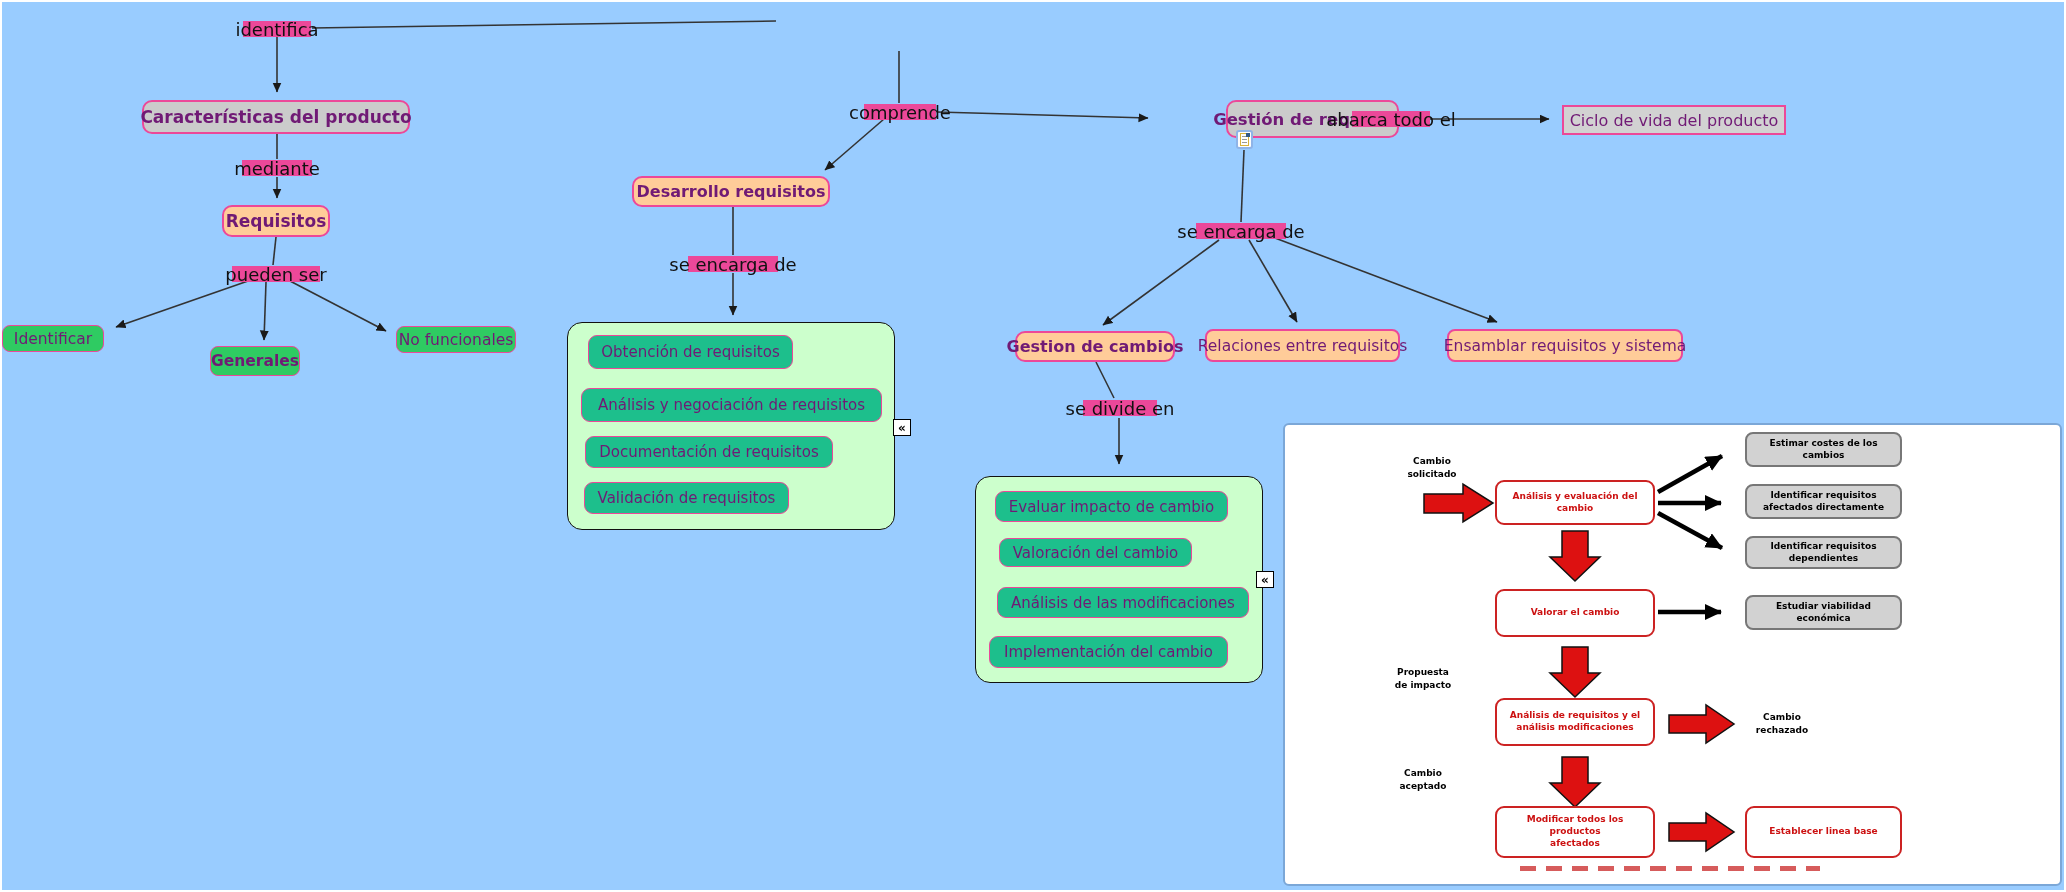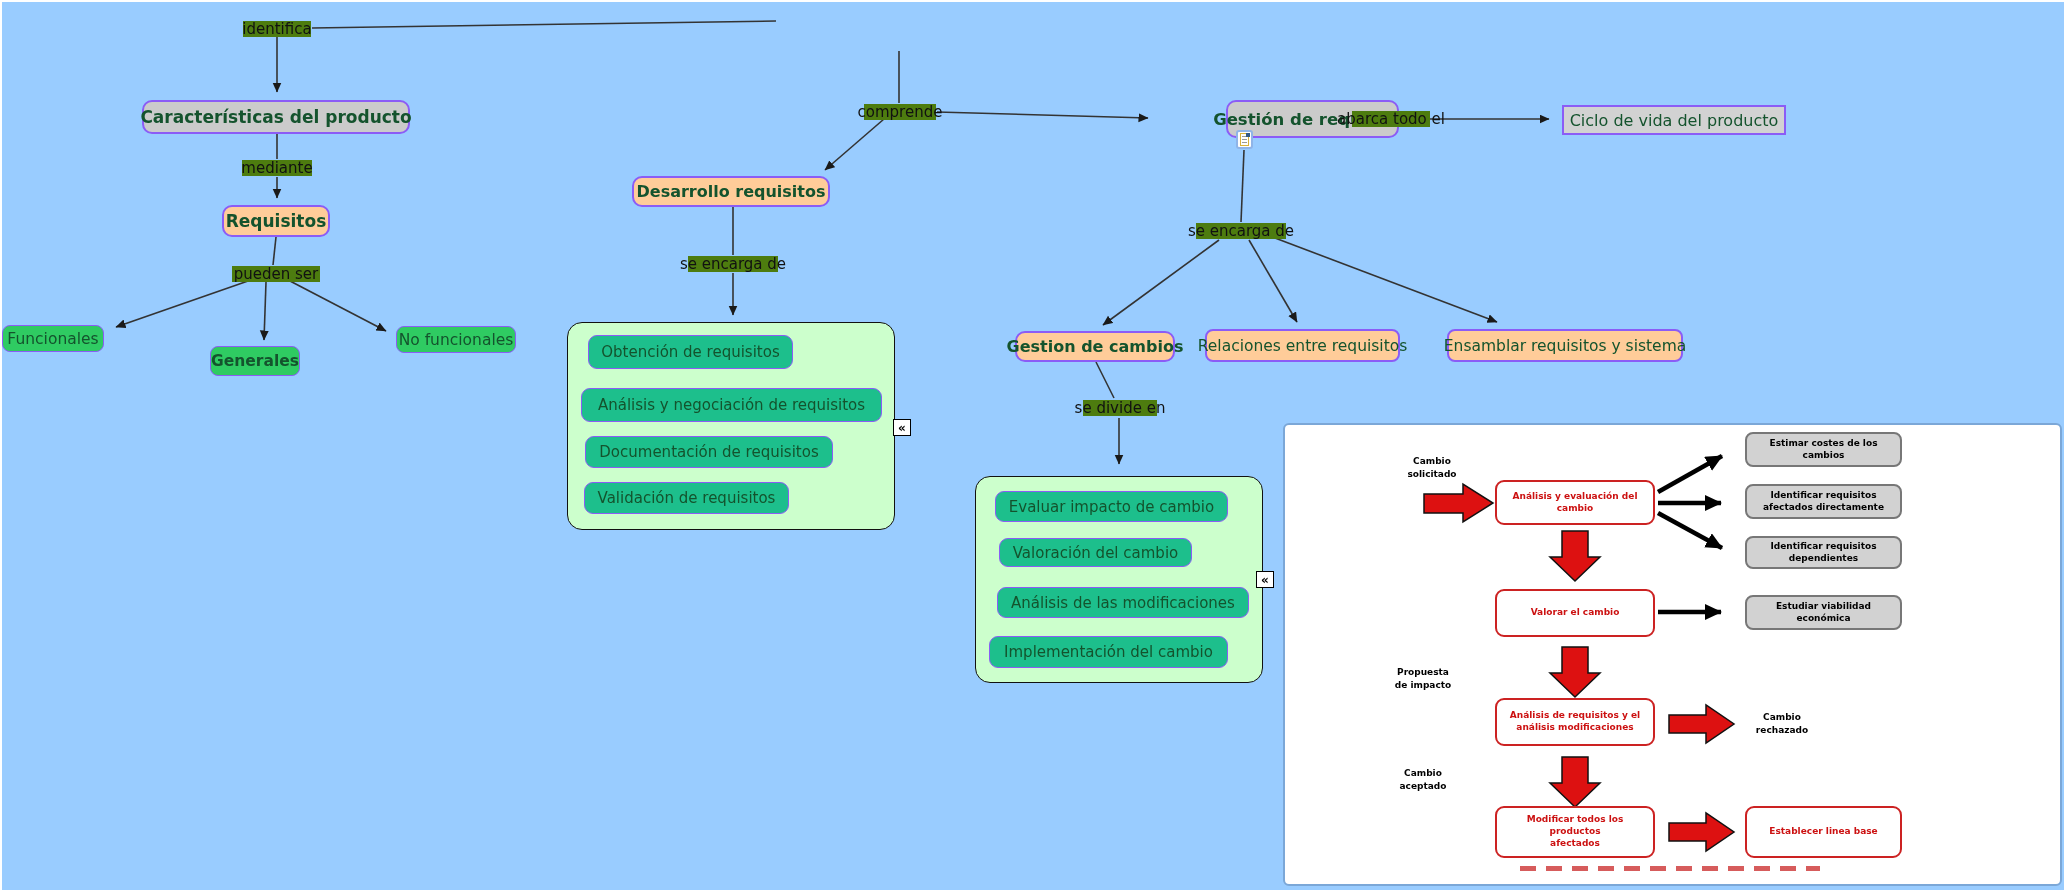--- a/index.html
+++ b/index.html
@@ -4,34 +4,34 @@
 <style>
   html,body{margin:0;padding:0;background:#99ccff;}
   #canvas{
     position:relative;width:2066px;height:892px;background:#99ccff;
     overflow:hidden;font-family:"DejaVu Sans","Liberation Sans",sans-serif;
     box-shadow:inset 0 0 0 2px #ffffff;
   }
   #wires{position:absolute;left:0;top:0;z-index:1;}
   .node{
     position:absolute;box-sizing:border-box;display:flex;align-items:center;justify-content:center;
-    white-space:nowrap;border:2px solid #8b5cf6;border-radius:10px;z-index:2;color:#14532d;
+    white-space:nowrap;border:2px solid #ec4899;border-radius:10px;z-index:2;color:#701a75;
   }
   .bold{font-weight:bold;}
   .red-node{background:#ee3333;border:3px solid #000;border-radius:12px;color:#fff;font-size:17px;}
   .gray-node{background:#cbcbcb;font-size:17px;}
   .gray-node2{background:#d2d2d2;font-size:16px;border-radius:0;}
   .peach-node{background:#ffcc99;font-size:16px;}
   .peach-sm{background:#ffcc99;font-size:15.5px;border-radius:8px;}
   .green-leaf{background:#2fcb62;font-size:15.5px;border-radius:8px;border-width:1.5px;}
   .panel{position:absolute;box-sizing:border-box;background:#ccffcc;border:1.5px solid #111;border-radius:15px;z-index:2;}
   .panel-item{background:#1dbf8c;font-size:15px;border-radius:9px;border-width:1.5px;}
   .link-label{
     position:absolute;z-index:3;display:flex;align-items:center;justify-content:center;
-    background:#4d7c0f;font-size:15px;color:#111;white-space:nowrap;
+    background:#ec4899;font-size:18px;color:#111;white-space:nowrap;
   }
   .collapse-chip{
     position:absolute;z-index:4;box-sizing:border-box;background:#fff;border:1.5px solid #000;
     display:flex;align-items:center;justify-content:center;font-size:12px;font-weight:bold;color:#000;
   }
   .res-icon{
     position:absolute;z-index:4;box-sizing:border-box;background:#fdfdfd;border:2px solid #8fb4e8;border-radius:3px;
   }
   .res-icon .doc{position:absolute;left:2px;top:1px;right:2px;bottom:1px;border:1px solid #d8b13c;background:#fff;}
   .res-icon .doc i{display:block;height:1px;background:#999;margin:2px 1px 0 1px;}
@@ -119,21 +119,21 @@
   <div class="link-label" style="left:242px;top:160px;width:70px;height:16px;">mediante</div>
   <div class="link-label" style="left:232px;top:266px;width:88px;height:16px;">pueden ser</div>
   <div class="link-label" style="left:864px;top:104px;width:72px;height:16px;">comprende</div>
   <div class="link-label" style="left:688px;top:256px;width:90px;height:16px;">se encarga de</div>
   <div class="link-label" style="left:1196px;top:223px;width:90px;height:16px;">se encarga de</div>
   <div class="link-label" style="left:1352px;top:111px;width:78px;height:16px;">abarca todo el</div>
   <div class="link-label" style="left:1083px;top:400px;width:74px;height:16px;">se divide en</div>
 
   <div class="node gray-node bold" style="left:142px;top:100px;width:268px;height:34px;">Características del producto</div>
   <div class="node peach-node bold" style="left:222px;top:205px;width:108px;height:32px;font-size:17px;">Requisitos</div>
-  <div class="node green-leaf" style="left:2px;top:325px;width:102px;height:27px;">Funcionales</div>
+  <div class="node green-leaf" style="left:2px;top:325px;width:102px;height:27px;">Identificar</div>
   <div class="node green-leaf" style="left:210px;top:346px;width:90px;height:30px;font-weight:bold;">Generales</div>
   <div class="node green-leaf" style="left:396px;top:326px;width:120px;height:27px;">No funcionales</div>
   <div class="node peach-node bold" style="left:632px;top:176px;width:198px;height:31px;">Desarrollo requisitos</div>
   <div class="node gray-node bold" style="left:1226px;top:100px;width:173px;height:38px;font-size:16.5px;">Gestión de requisitos</div>
   <div class="node gray-node2" style="left:1562px;top:105px;width:224px;height:30px;">Ciclo de vida del producto</div>
   <div class="node peach-node bold" style="left:1015px;top:331px;width:160px;height:31px;">Gestion de cambios</div>
   <div class="node peach-sm" style="left:1205px;top:329px;width:195px;height:33px;">Relaciones entre requisitos</div>
   <div class="node peach-sm" style="left:1447px;top:329px;width:236px;height:33px;">Ensamblar requisitos y sistema</div>
 
   <div class="res-icon" style="left:1236px;top:130px;width:17px;height:19px;">

